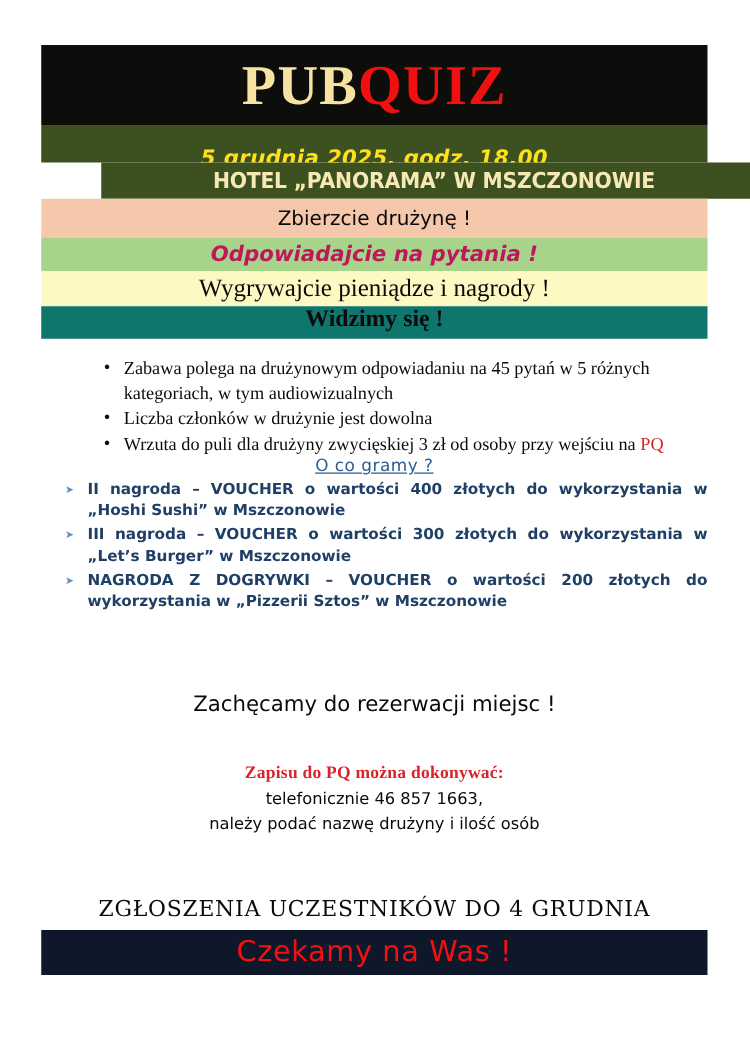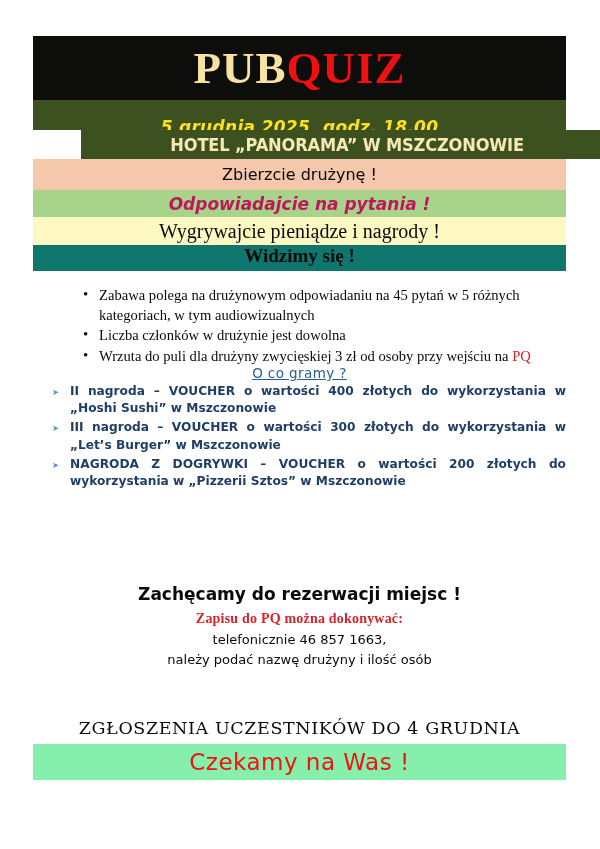--- a/index.html
+++ b/index.html
@@ -222,28 +222,27 @@
     left: -18px;
     top: 1px;
     font-size: 8.5px;
     color: #5f8fbe;
   }
 
   
   .reserve-heading {
     position: absolute;
     left: 33px;
-    top: 584px;
+    top: 554px;
     width: 533px;
     text-align: center;
     font-family: "DejaVu Sans", sans-serif;
     font-size: 17px;
     color: #0a0a0a;
     letter-spacing: 0px;
-    font-weight: bold;
   }
 
   .signup {
     position: absolute;
     left: 33px;
     top: 609px;
     width: 533px;
     text-align: center;
     font-family: "DejaVu Sans", sans-serif;
     font-size: 13px;
@@ -276,21 +275,21 @@
     letter-spacing: 0.6px;
   }
 
   
   .final-banner {
     position: absolute;
     left: 33px;
     top: 744px;
     width: 533px;
     height: 36px;
-    background: #86efac;
+    background: #0f172a;
     display: flex;
     align-items: center;
     justify-content: center;
   }
   .final-banner span {
     font-family: "DejaVu Sans", sans-serif;
     font-size: 23px;
     color: #f21111;
     letter-spacing: 0.5px;
   }

